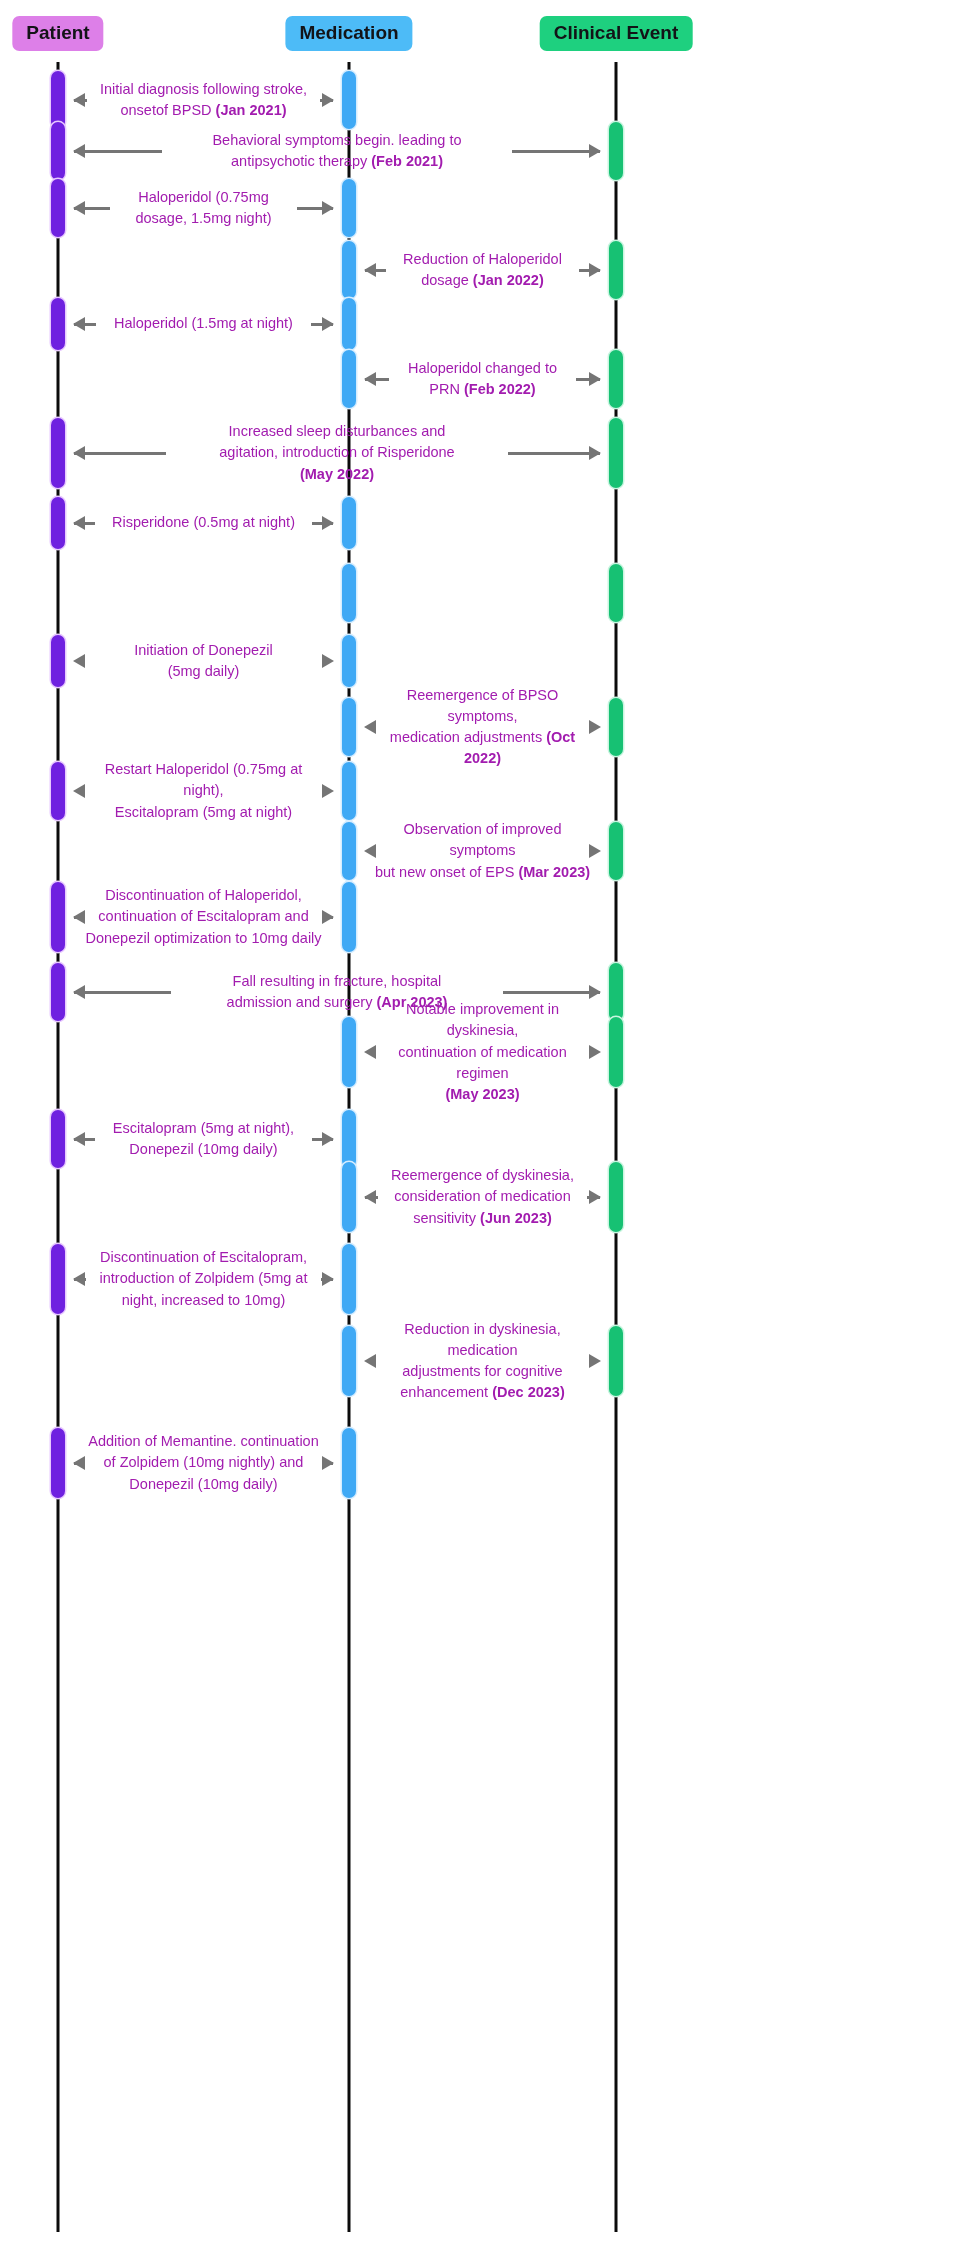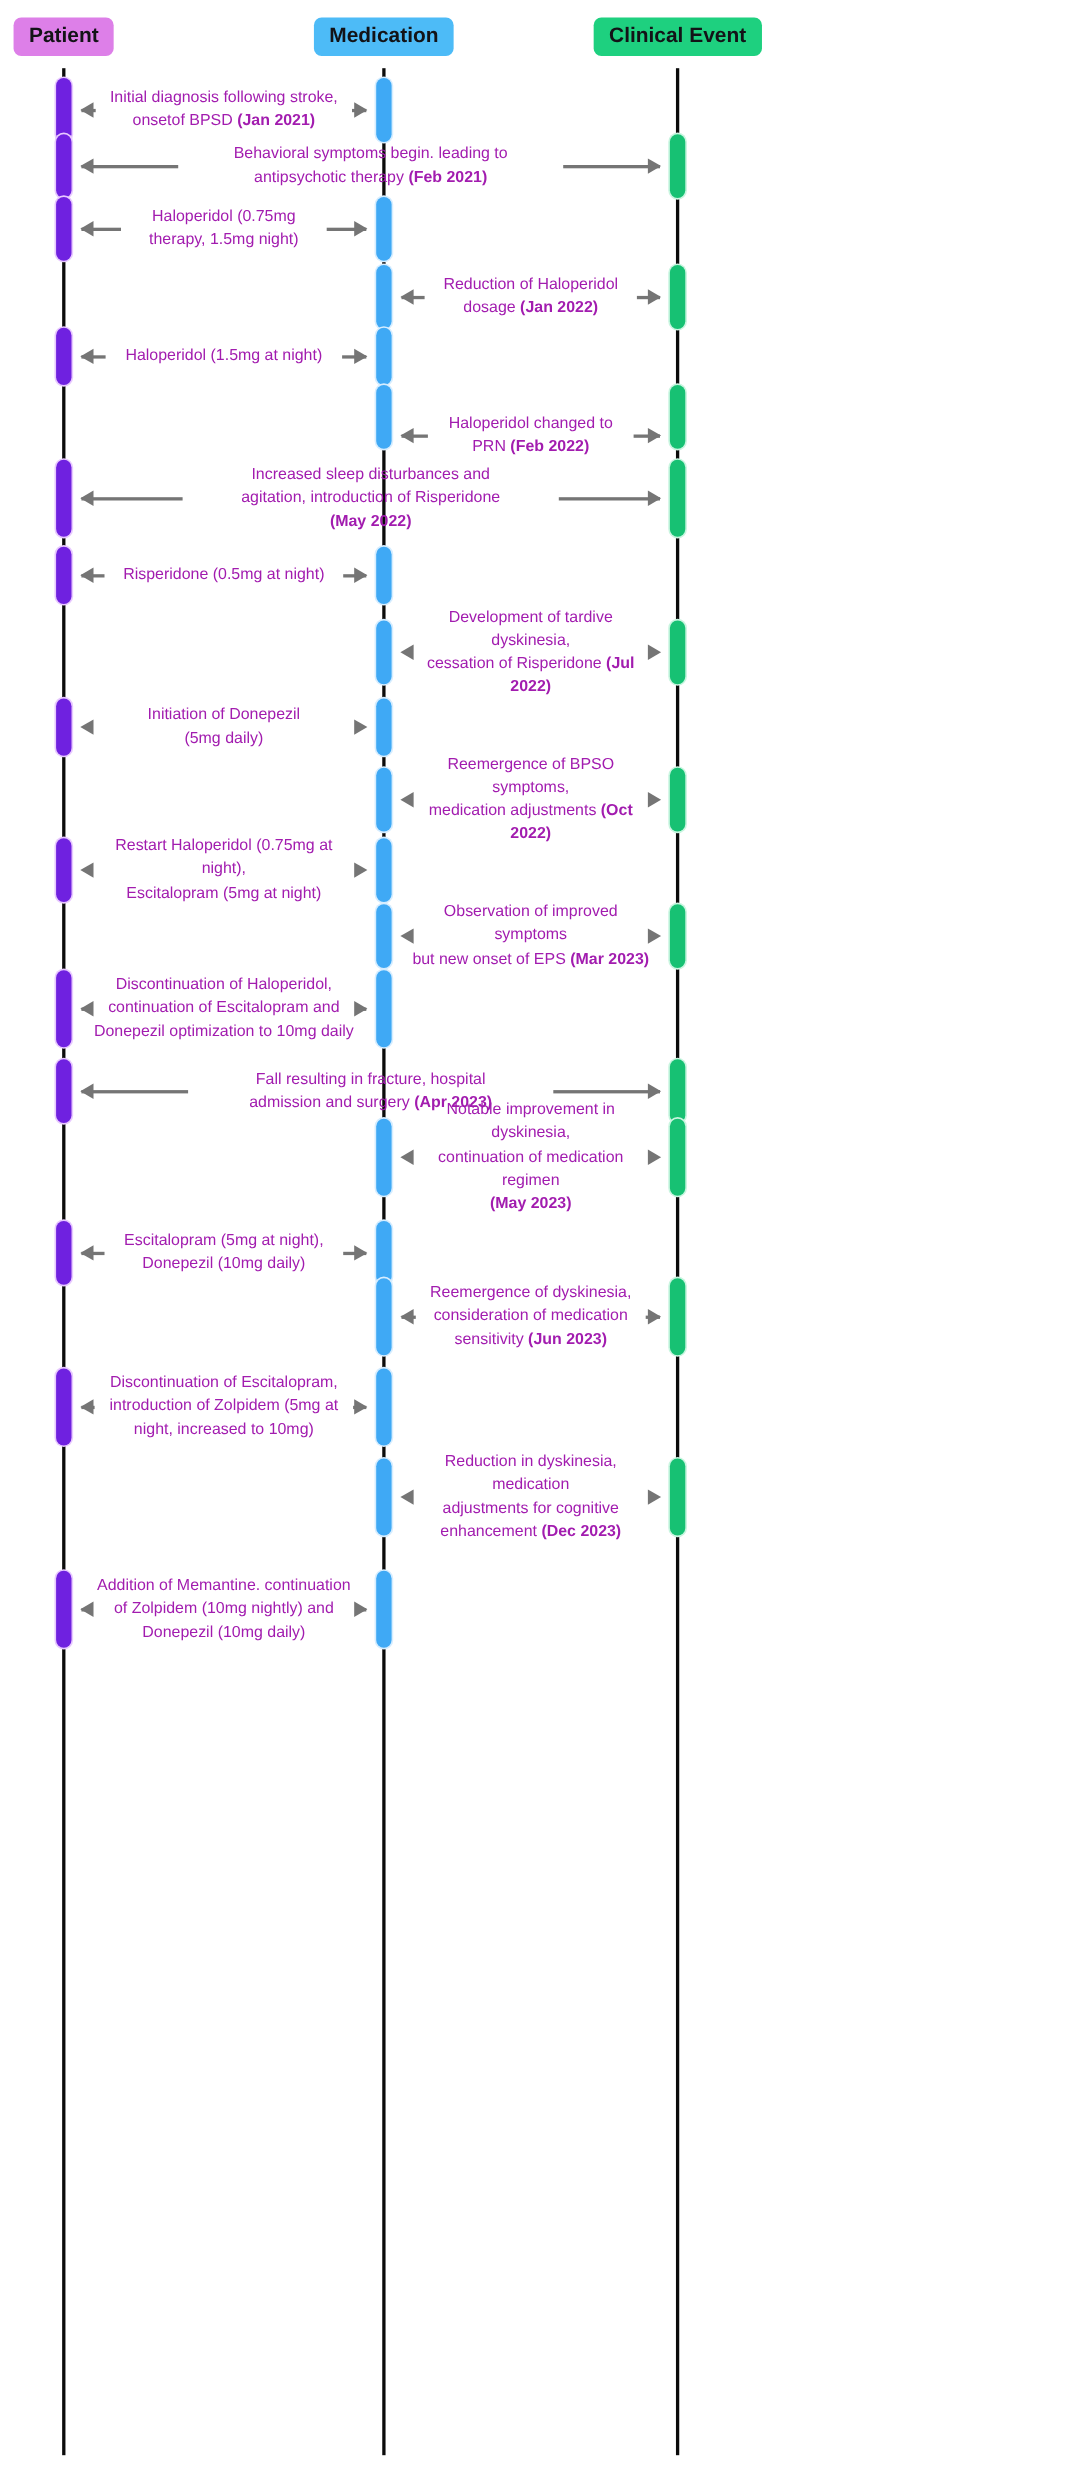--- a/index.html
+++ b/index.html
@@ -122,41 +122,41 @@
       <div class="arrow-line left" style="width: 1px; flex: 1 1 0px;"></div>
       <div class="msg-label"><span>Behavioral symptoms begin. leading to
 antipsychotic therapy </span><b>(Feb 2021)</b></div>
       <div class="arrow-line right" style="width: 1px; flex: 1 1 0px;"></div>
     </div>
     <div class="activation act-patient" style="left: 58px; top: 179px; height: 58px;"></div>
     <div class="activation act-med" style="left: 349px; top: 179px; height: 58px;"></div>
     <div class="msg" style="left: 74px; width: 259px; top: 168px; height: 80px;">
       <div class="arrow-line left" style="width: 1px; flex: 1 1 0px;"></div>
       <div class="msg-label"><span>Haloperidol (0.75mg
-therapy, 1.5mg night)</span></div>
+dosage, 1.5mg night)</span></div>
       <div class="arrow-line right" style="width: 1px; flex: 1 1 0px;"></div>
     </div>
     <div class="activation act-med" style="left: 349px; top: 241px; height: 58px;"></div>
     <div class="activation act-event" style="left: 616px; top: 241px; height: 58px;"></div>
     <div class="msg" style="left: 365px; width: 235px; top: 230px; height: 80px; align-items: center;">
       <div class="arrow-line left" style="width: 1px; flex: 1 1 0px;"></div>
       <div class="msg-label"><span>Reduction of Haloperidol
 dosage </span><b>(Jan 2022)</b></div>
       <div class="arrow-line right" style="width: 1px; flex: 1 1 0px;"></div>
     </div>
     <div class="activation act-patient" style="left: 58px; top: 298px; height: 52px;"></div>
     <div class="activation act-med" style="left: 349px; top: 298px; height: 52px;"></div>
     <div class="msg" style="left: 74px; width: 259px; top: 284px; height: 80px;">
       <div class="arrow-line left" style="width: 1px; flex: 1 1 0px;"></div>
       <div class="msg-label"><span>Haloperidol (1.5mg at night)</span></div>
       <div class="arrow-line right" style="width: 1px; flex: 1 1 0px;"></div>
     </div>
     <div class="activation act-med" style="left: 349px; top: 350px; height: 58px;"></div>
     <div class="activation act-event" style="left: 616px; top: 350px; height: 58px;"></div>
-    <div class="msg" style="left: 365px; width: 235px; top: 356px; height: 80px;">
+    <div class="msg" style="left: 365px; width: 235px; top: 339px; height: 80px;">
       <div class="arrow-line left" style="width: 1px; flex: 1 1 0px;"></div>
       <div class="msg-label"><span>Haloperidol changed to
 PRN </span><b>(Feb 2022)</b></div>
       <div class="arrow-line right" style="width: 1px; flex: 1 1 0px;"></div>
     </div>
     <div class="activation act-patient" style="left: 58px; top: 418px; height: 70px;"></div>
     <div class="activation act-event" style="left: 616px; top: 418px; height: 70px;"></div>
     <div class="msg" style="left: 74px; width: 526px; top: 413px; height: 80px;">
       <div class="arrow-line left" style="width: 1px; flex: 1 1 0px;"></div>
       <div class="msg-label"><span>Increased sleep disturbances and
@@ -166,26 +166,20 @@
     </div>
     <div class="activation act-patient" style="left: 58px; top: 497px; height: 52px;"></div>
     <div class="activation act-med" style="left: 349px; top: 497px; height: 52px;"></div>
     <div class="msg" style="left: 74px; width: 259px; top: 483px; height: 80px;">
       <div class="arrow-line left" style="width: 1px; flex: 1 1 0px;"></div>
       <div class="msg-label"><span>Risperidone (0.5mg at night)</span></div>
       <div class="arrow-line right" style="width: 1px; flex: 1 1 0px;"></div>
     </div>
     <div class="activation act-med" style="left: 349px; top: 564px; height: 58px;"></div>
     <div class="activation act-event" style="left: 616px; top: 564px; height: 58px;"></div>
-    <div class="msg" style="left: 365px; width: 235px; top: 553px; height: 80px;">
-      <div class="arrow-line left" style="width: 1px; flex: 1 1 0px;"></div>
-      <div class="msg-label"><span>Development of tardive dyskinesia,
-cessation of Risperidone </span><b>(Jul 2022)</b></div>
-      <div class="arrow-line right" style="width: 1px; flex: 1 1 0px;"></div>
-    </div>
     <div class="activation act-patient" style="left: 58px; top: 635px; height: 52px;"></div>
     <div class="activation act-med" style="left: 349px; top: 635px; height: 52px;"></div>
     <div class="msg" style="left: 74px; width: 259px; top: 621px; height: 80px; gap: 44px;">
       <div class="arrow-line left" style="width: 1px; flex: 1 1 0px;"></div>
       <div class="msg-label"><span>Initiation of Donepezil (5mg daily)</span></div>
       <div class="arrow-line right" style="width: 1px; flex: 1 1 0px;"></div>
     </div>
     <div class="activation act-med" style="left: 349px; top: 698px; height: 58px;"></div>
     <div class="activation act-event" style="left: 616px; top: 698px; height: 58px;"></div>
     <div class="msg" style="left: 365px; width: 235px; top: 687px; height: 80px;">

